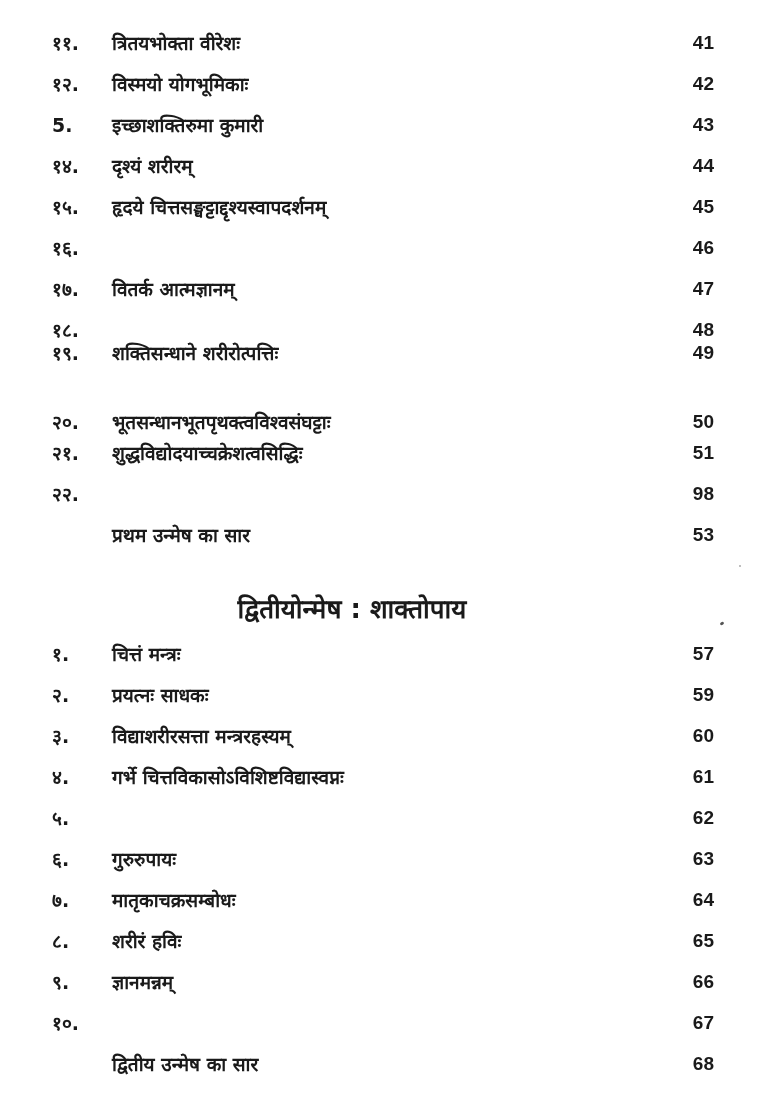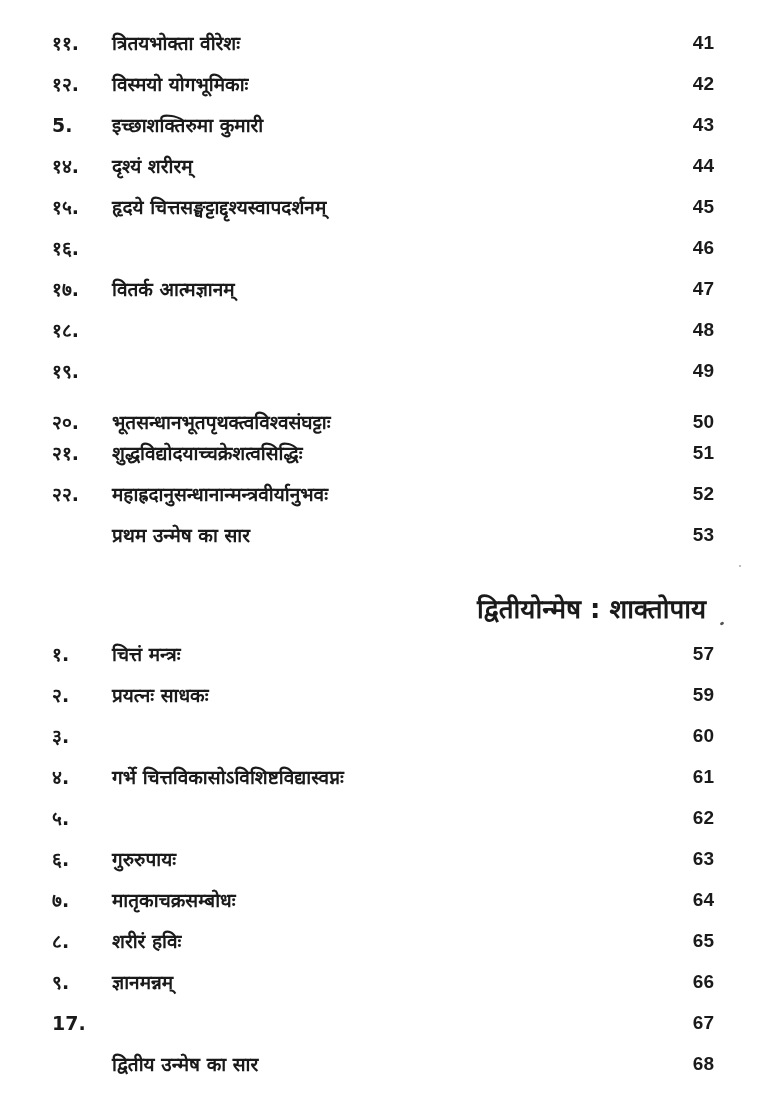--- a/index.html
+++ b/index.html
@@ -18,21 +18,21 @@
   }
   .title {
     position: absolute; left: 112px; font-size: 19px; font-weight: bold;
     white-space: nowrap;
   }
   .page {
     position: absolute; right: 66px; font-size: 19px; font-weight: bold;
     font-family: "Liberation Sans", sans-serif; text-align: right;
   }
   .heading {
-    position: absolute; left: 10px; width: 696px; top: 590px; text-align: right;
+    position: absolute; left: 4px; width: 696px; top: 590px; text-align: center;
     font-size: 26px; font-weight: bold;
   }
   .speck { position: absolute; background: #555; border-radius: 50%; }
 </style>
 </head>
 <body>
 
 <div>
 
   <div class="row" style="top:28px">
@@ -66,38 +66,38 @@
     </div>
   <div class="row" style="top:274px">
       <span class="num">१७.</span>
       <span class="title">वितर्क आत्मज्ञानम्</span>
       <span class="page">47</span>
     </div>
   <div class="row" style="top:315px">
       <span class="num">१८.</span>
       <span class="page">48</span>
     </div>
-  <div class="row" style="top:356px">
+  <div class="row" style="top:338px">
       <span class="num">१९.</span>
+      <span class="title">शक्तिसन्धाने शरीरोत्पत्तिः</span>
       <span class="page">49</span>
     </div>
   <div class="row" style="top:407px">
       <span class="num">२०.</span>
       <span class="title">भूतसन्धानभूतपृथक्त्वविश्वसंघट्टाः</span>
       <span class="page">50</span>
     </div>
   <div class="row" style="top:438px">
       <span class="num">२१.</span>
       <span class="title">शुद्धविद्योदयाच्चक्रेशत्वसिद्धिः</span>
       <span class="page">51</span>
     </div>
   <div class="row" style="top:479px">
       <span class="num">२२.</span>
-      <span class="title">महाह्रदानुसन्धानान्मन्त्रवीर्यानुभवः</span>
-      <span class="page">52</span>
+      <span class="page">98</span>
     </div>
   <div class="row" style="top:520px">
       <span class="num"></span>
       <span class="title">प्रथम उन्मेष का सार</span>
       <span class="page">53</span>
     </div>
 
   <div class="heading">द्वितीयोन्मेष : शाक्तोपाय</div>
 
   <div class="row" style="top:639px">
@@ -105,20 +105,21 @@
       <span class="title">चित्तं मन्त्रः</span>
       <span class="page">57</span>
     </div>
   <div class="row" style="top:680px">
       <span class="num">२.</span>
       <span class="title">प्रयत्नः साधकः</span>
       <span class="page">59</span>
     </div>
   <div class="row" style="top:721px">
       <span class="num">३.</span>
+      <span class="title">विद्याशरीरसत्ता मन्त्ररहस्यम्</span>
       <span class="page">60</span>
     </div>
   <div class="row" style="top:762px">
       <span class="num">४.</span>
       <span class="title">गर्भे चित्तविकासोऽविशिष्टविद्यास्वप्नः</span>
       <span class="page">61</span>
     </div>
   <div class="row" style="top:803px">
       <span class="num">५.</span>
       <span class="page">62</span>
@@ -137,21 +138,21 @@
       <span class="num">८.</span>
       <span class="title">शरीरं हविः</span>
       <span class="page">65</span>
     </div>
   <div class="row" style="top:967px">
       <span class="num">९.</span>
       <span class="title">ज्ञानमन्नम्</span>
       <span class="page">66</span>
     </div>
   <div class="row" style="top:1008px">
-      <span class="num">17.</span>
+      <span class="num">१०.</span>
       <span class="page">67</span>
     </div>
   <div class="row" style="top:1049px">
       <span class="num"></span>
       <span class="title">द्वितीय उन्मेष का सार</span>
       <span class="page">68</span>
     </div>
 
   <div class="speck" style="left:720px;top:622px;width:4px;height:3px;transform:rotate(-30deg);"></div>
   <div class="speck" style="left:739px;top:565px;width:2px;height:2px;background:#aaa;"></div>

